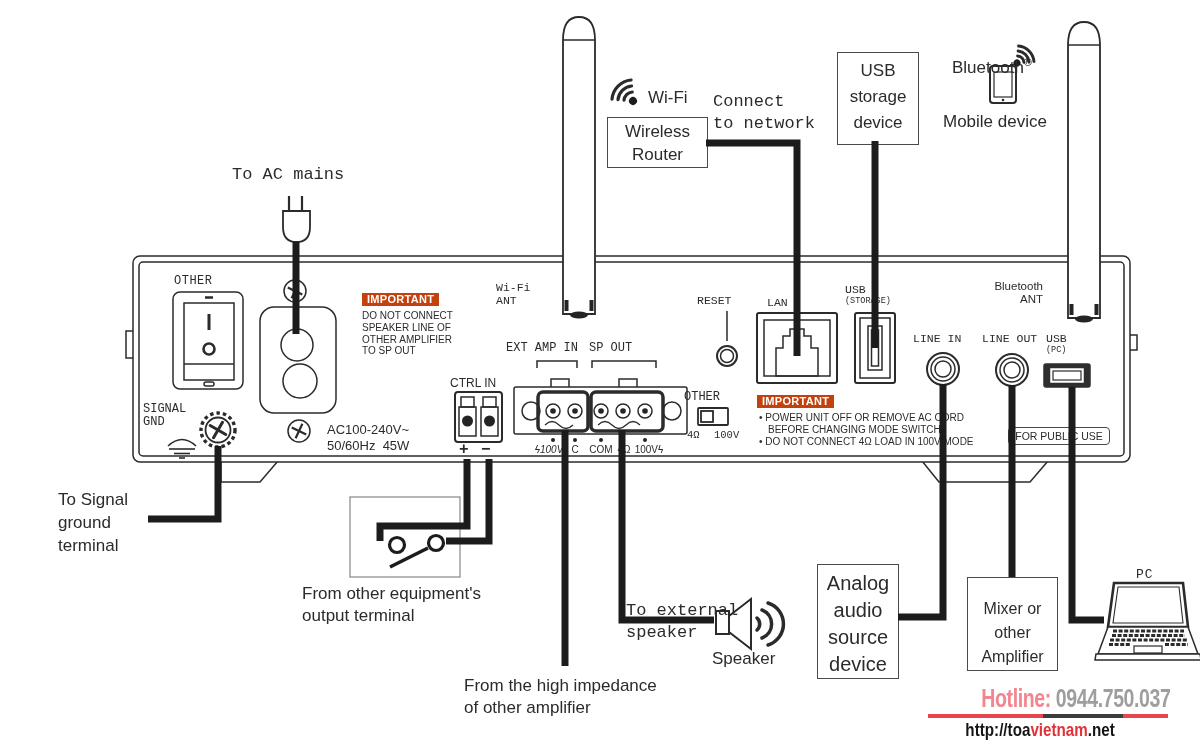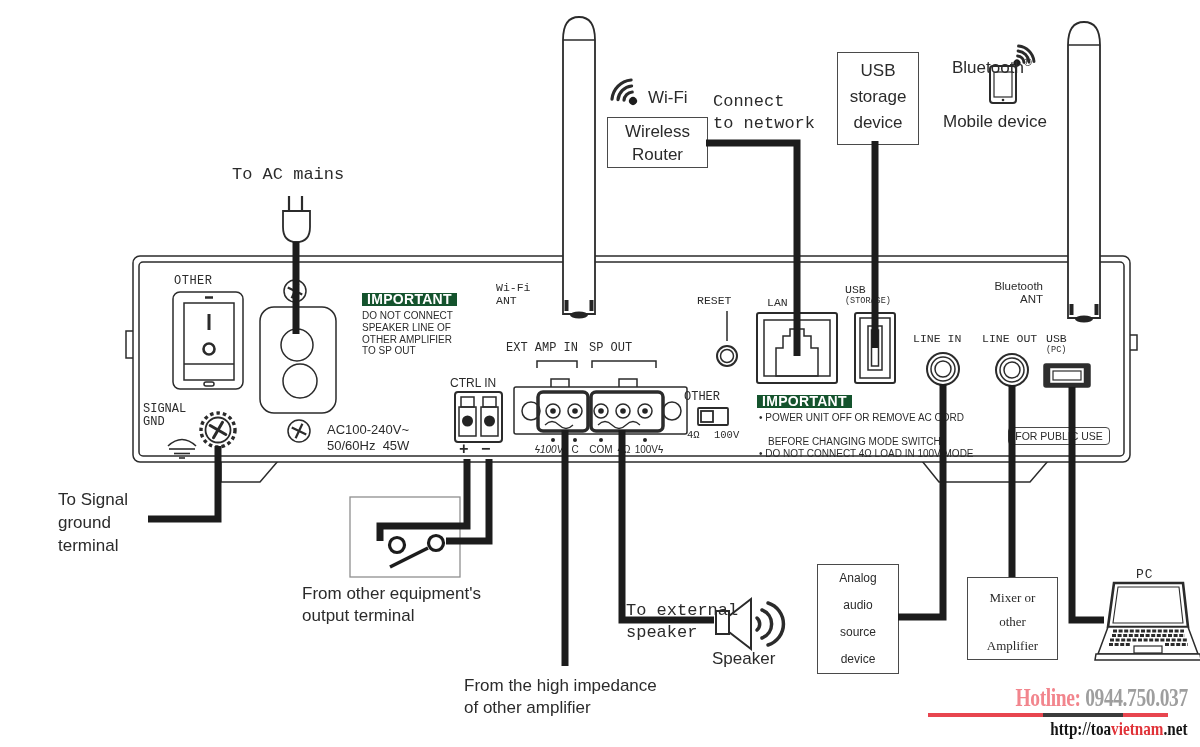--- a/index.html
+++ b/index.html
@@ -10,29 +10,29 @@
   #wires{z-index:3;}
   .t{position:absolute;z-index:2;color:#2b2b2b;white-space:nowrap;}
   .ctr{text-align:left;font-family:Liberation Mono, monospace;}
   .rgt{text-align:right;}
   .f17{font-size:17px;line-height:22px;}
   .p12{font-size:12px;line-height:13px;}
   .p11{font-size:11.5px;line-height:13px;}
   .p9{font-size:8.5px;line-height:10px;}
   .p105{font-size:10.5px;line-height:12px;}
   .pre{white-space:pre;}
-  .badge{position:absolute;z-index:2;background:#14532d;color:#fff;font-size:14px;
+  .badge{position:absolute;z-index:2;background:#c2410c;color:#fff;font-size:11px;
          font-weight:bold;padding:1px 5px;line-height:11px;letter-spacing:.3px;}
   .note{font-size:10px;line-height:11.8px;}
   .box{position:absolute;z-index:2;border:1.4px solid #4a4a4a;background:#fff;
        text-align:center;color:#2b2b2b;}
-  .indent{padding-left:9px;margin-top:12px;}
+  .indent{padding-left:9px;}
   .plus{font-size:16px;font-weight:bold;}
   .termrow span{position:absolute;transform:translateX(-50%);font-size:10px;}
-  .hotline{position:absolute;z-index:4;right:12px;top:684px;width:260px;text-align:right;font-family:Liberation Serif, serif;}
+  .hotline{position:absolute;z-index:4;right:12px;top:684px;width:260px;text-align:left;}
   .hotline .line1{font-weight:bold;font-size:25px;display:inline-block;
                   transform:scaleX(.78);transform-origin:100% 50%;letter-spacing:-.5px;}
   .hotline .bar{position:relative;margin-top:1px;height:4px;}
   .hotline .bar .seg{position:absolute;top:0;height:4px;}
   .hotline .line2{font-weight:bold;font-size:19px;display:inline-block;margin-top:1px;
                   transform:scaleX(.80);transform-origin:100% 50%;}
   sup{font-size:11px;}
 </style>
 </head>
 <body>
@@ -252,27 +252,27 @@
 
   <div class="box f17" style="left:607px;top:117px;width:99px;height:47px;padding-top:2px;line-height:23px;">
     <div>Wireless</div>
     <div>Router</div>
   </div>
   <div class="box f17" style="left:837px;top:52px;width:80px;height:86px;padding-top:5px;line-height:26px;">
     <div>USB</div>
     <div>storage</div>
     <div>device</div>
   </div>
-  <div class="box" style="left:817px;top:564px;width:80px;height:108px;font-size:12px;line-height:27px;">
+  <div class="box" style="left:817px;top:564px;width:80px;height:108px;padding-top:5px;font-size:20px;line-height:27px;">
     <div>Analog</div>
     <div>audio</div>
     <div>source</div>
     <div>device</div>
   </div>
-  <div class="box" style="left:967px;top:577px;width:89px;height:73px;padding-top:8px;font-size:13px;line-height:24px;font-family:Liberation Serif, serif;">
+  <div class="box" style="left:967px;top:577px;width:89px;height:73px;padding-top:19px;font-size:16px;line-height:24px;">
     <div>Mixer or</div>
     <div>other</div>
     <div>Amplifier</div>
   </div>
   <div class="box" style="left:1008px;top:427px;width:100px;height:16px;border-radius:4px;border-width:1.5px;font-size:10.5px;line-height:16px;">
     <span>FOR PUBLIC USE</span>
   </div>
 
   <div class="t f17 ctr" style="left:232px;top:164px;width:120px;">To AC mains</div>
   <div class="t f17" style="left:648px;top:87px;">Wi-Fi</div>

